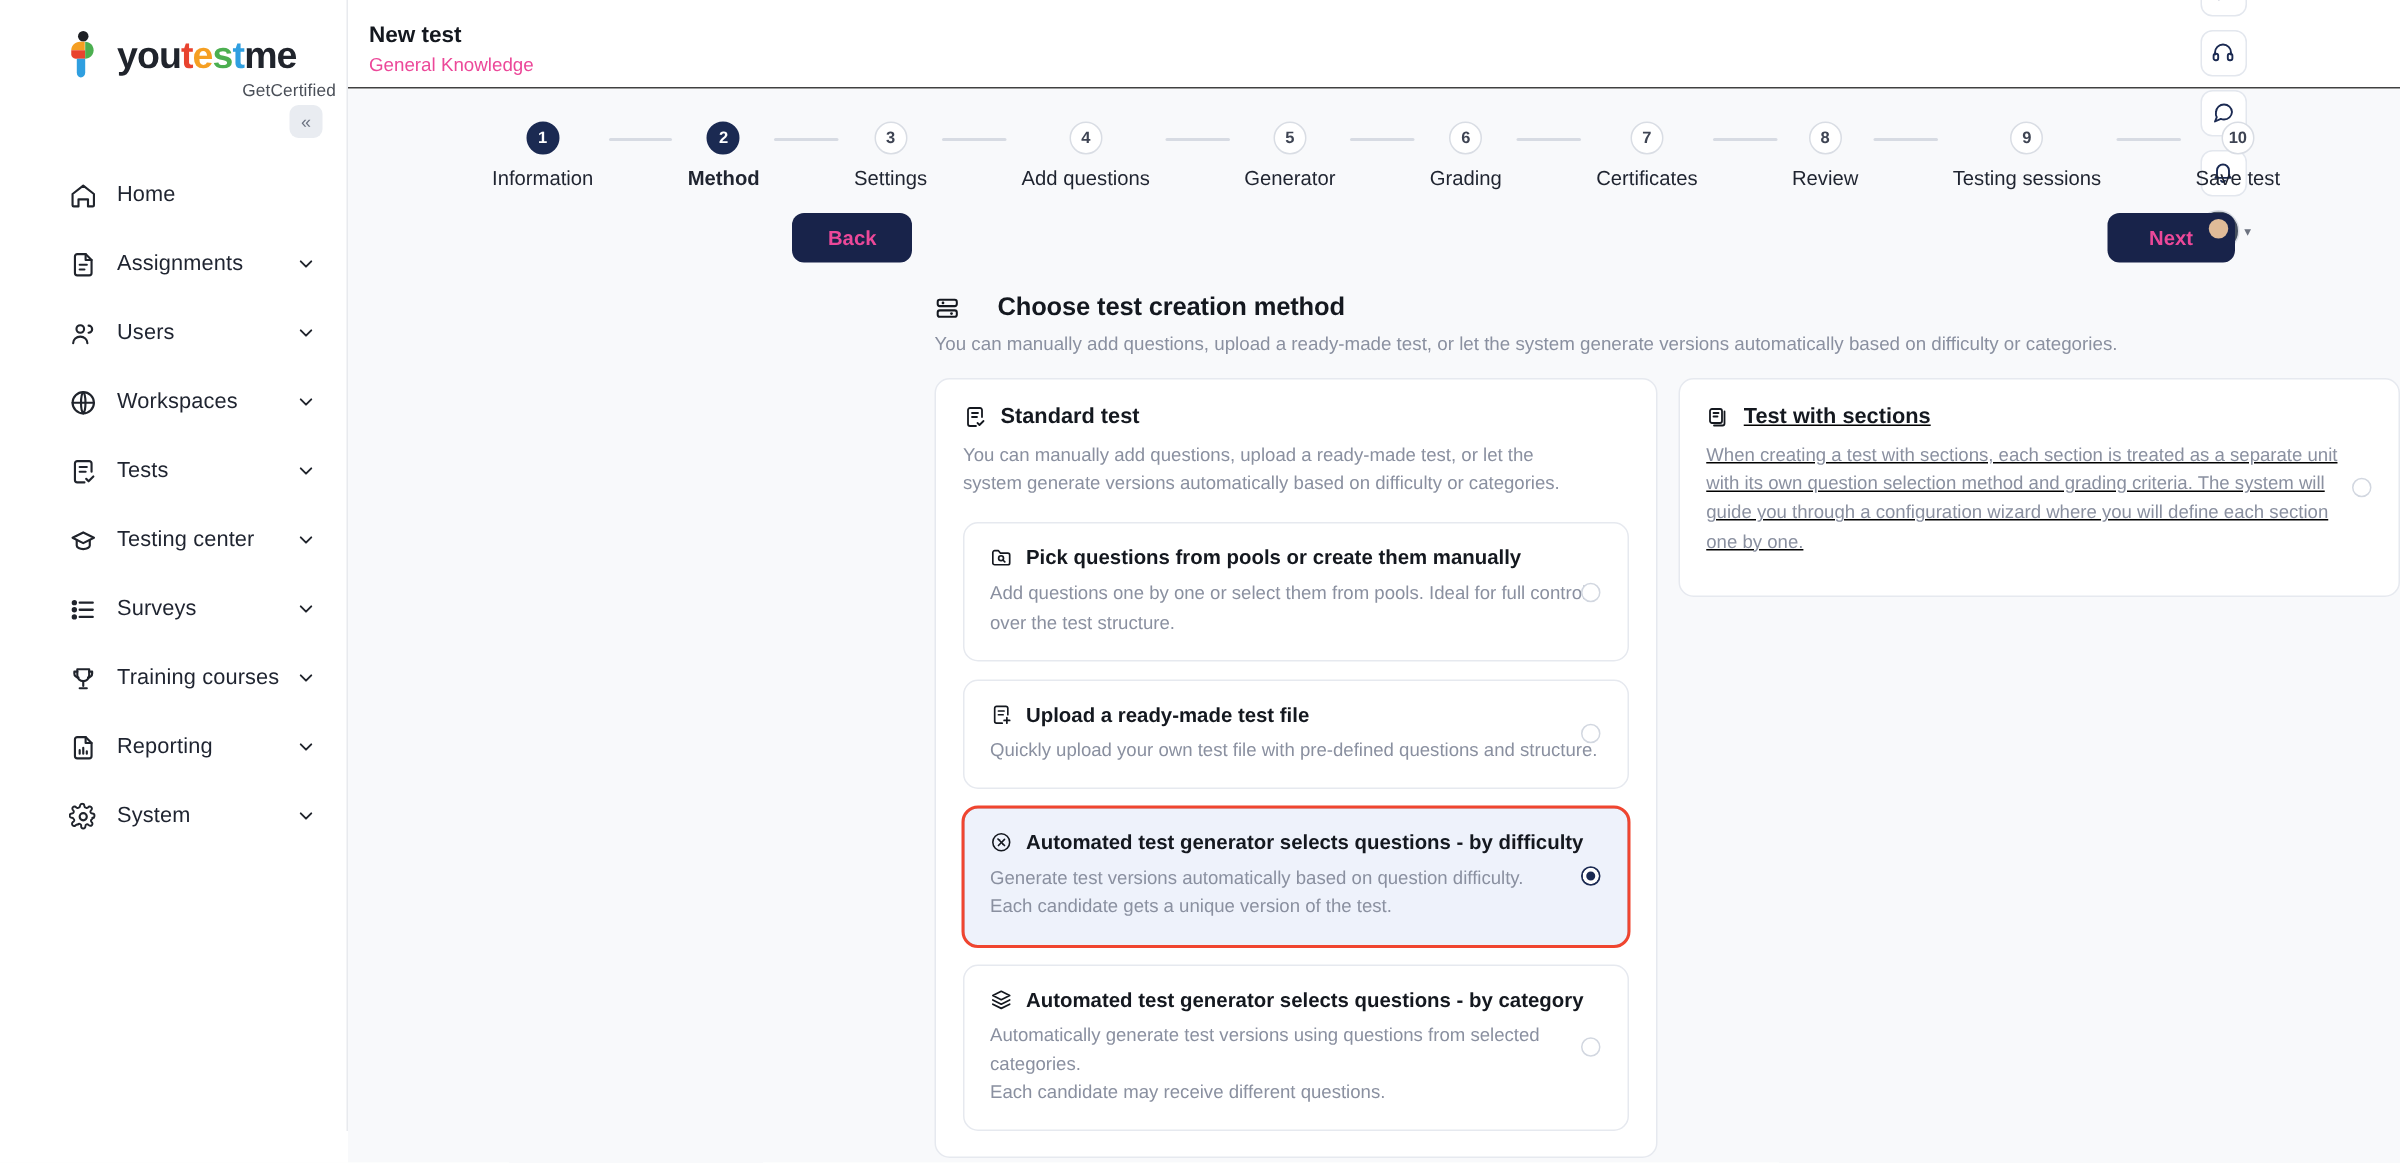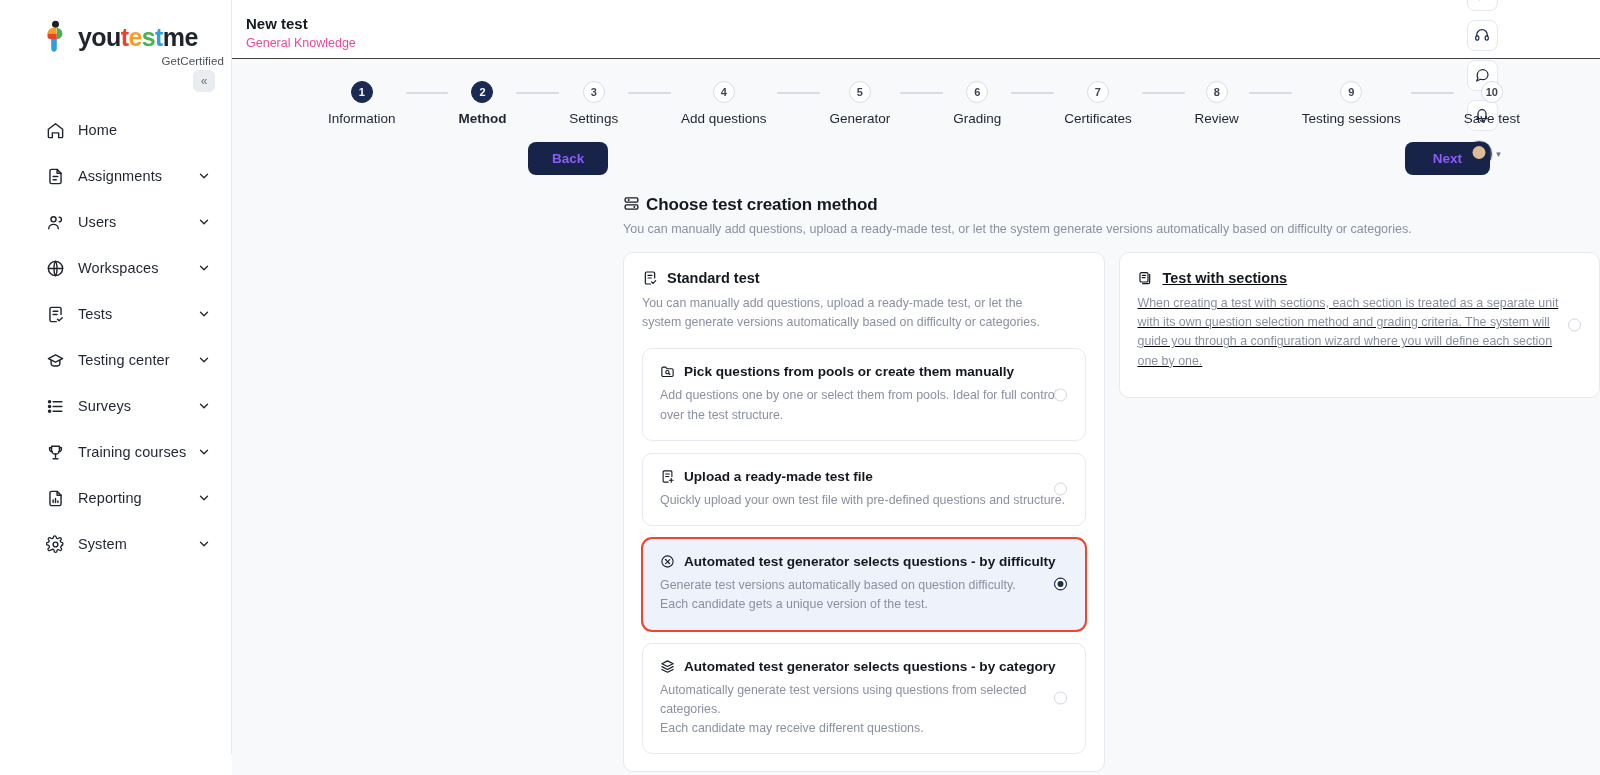--- a/index.html
+++ b/index.html
@@ -108,29 +108,29 @@
     border: 1px solid #d9dde4; background: #fff; color: #3e4453;
   }
   .step.done .step-circle, .step.active .step-circle { background: #1b2a52; border-color: #1b2a52; color: #fff; }
   .step-label { margin-top: 8px; font-size: 13.5px; color: #1f2430; white-space: nowrap; }
   .step.active .step-label { font-weight: 700; }
   .step-line { flex: 1 1 auto; height: 2px; background: #d7dbe3; margin: 11px 10px 0 10px; min-width: 22px; border-radius: 2px; }
 
   
   .navbtn-row { margin: 16px 110px 0 296px; display: flex; align-items: center; }
   .btn-dark {
-    background: #18234a; color: #8b5cf6; border: none; border-radius: 8px;
+    background: #18234a; color: #ec4899; border: none; border-radius: 8px;
     font-size: 13.5px; font-weight: 700; padding: 9px 24px; cursor: pointer;
     font-family: "Liberation Sans", sans-serif;
   }
   .btn-next { margin-left: auto; padding: 9px 28px; }
 
   
   .section { margin: 20px 0 0 391px; }
-  .section-title { display: flex; gap: 6px; }
+  .section-title { display: flex; align-items: center; gap: 25px; }
   .section-title h1 { font-size: 17px; font-weight: 700; color: #14181f; letter-spacing: -.1px; }
   .section-sub { font-size: 12.5px; color: #8a90a0; margin-top: 7px; }
 
   
   .cards-row { display: flex; gap: 14px; margin: 16px 0 0 391px; align-items: flex-start; }
   .col-left { width: 492px; }
   .card-outer {
     border: 1px solid #e6e9ef; border-radius: 10px; background: #fff;
     padding: 17px 18px 17px 18px; position: relative;
   }

